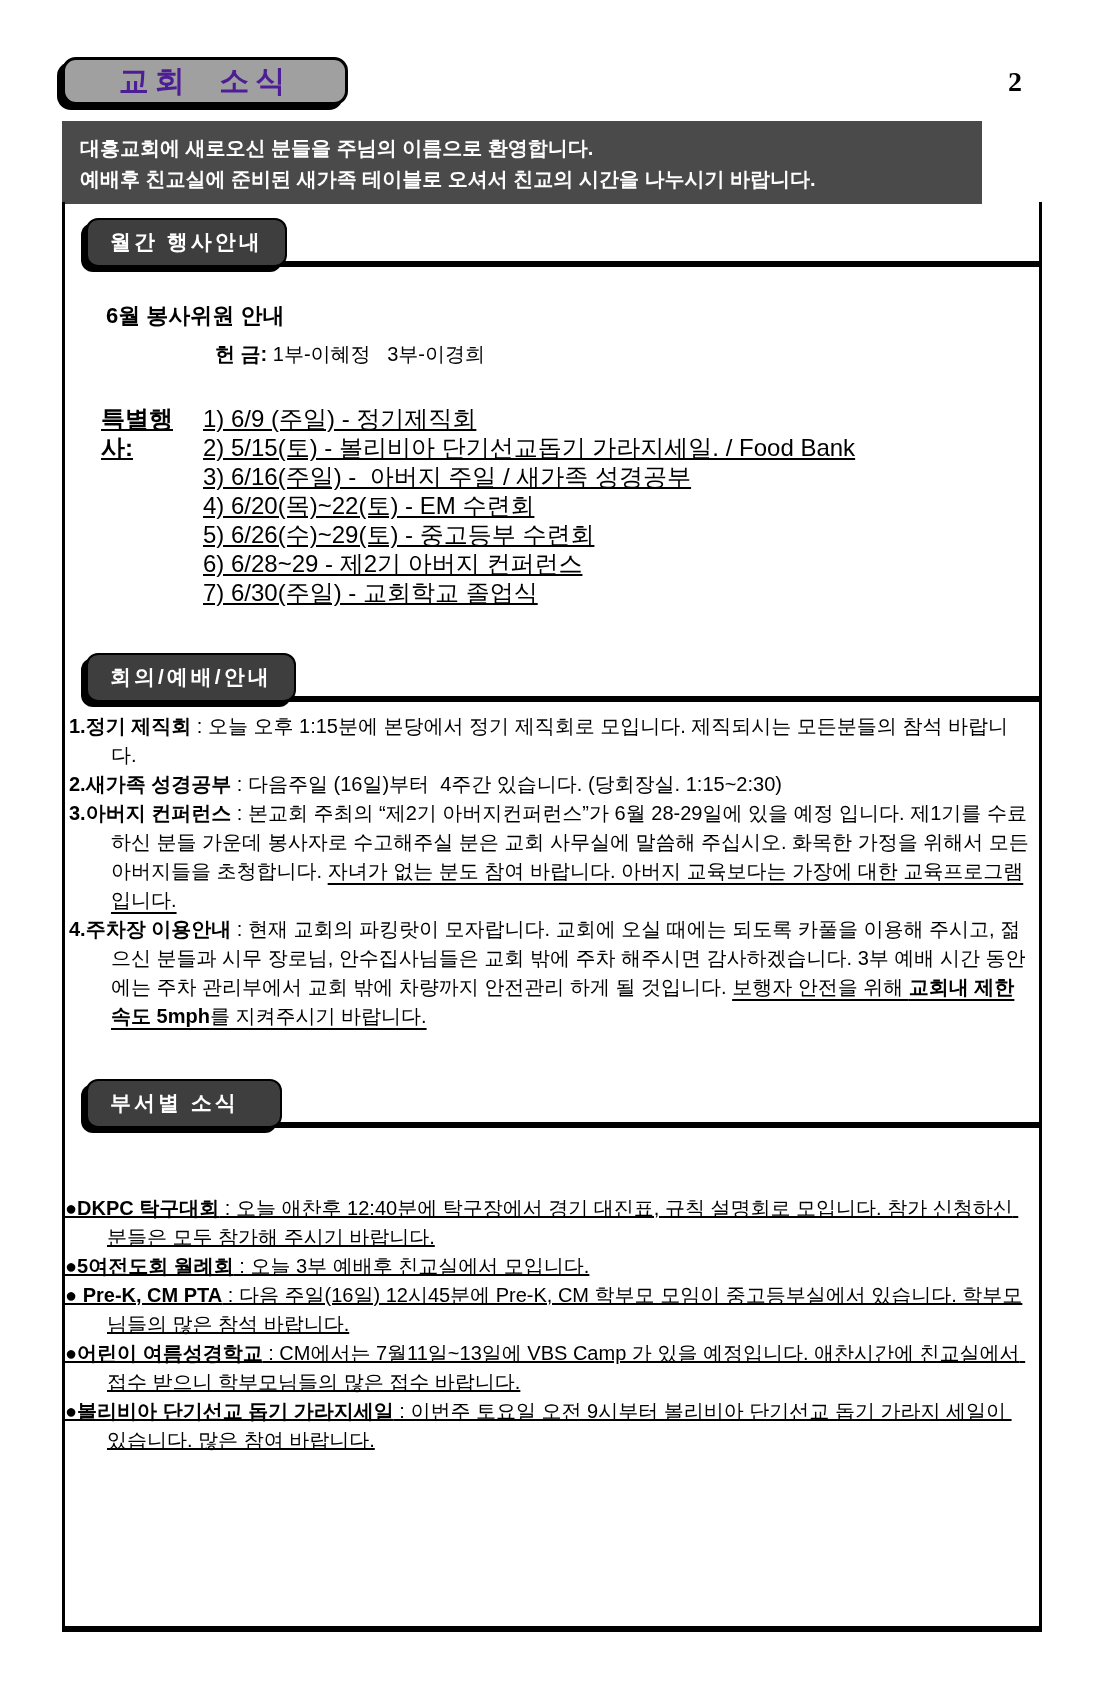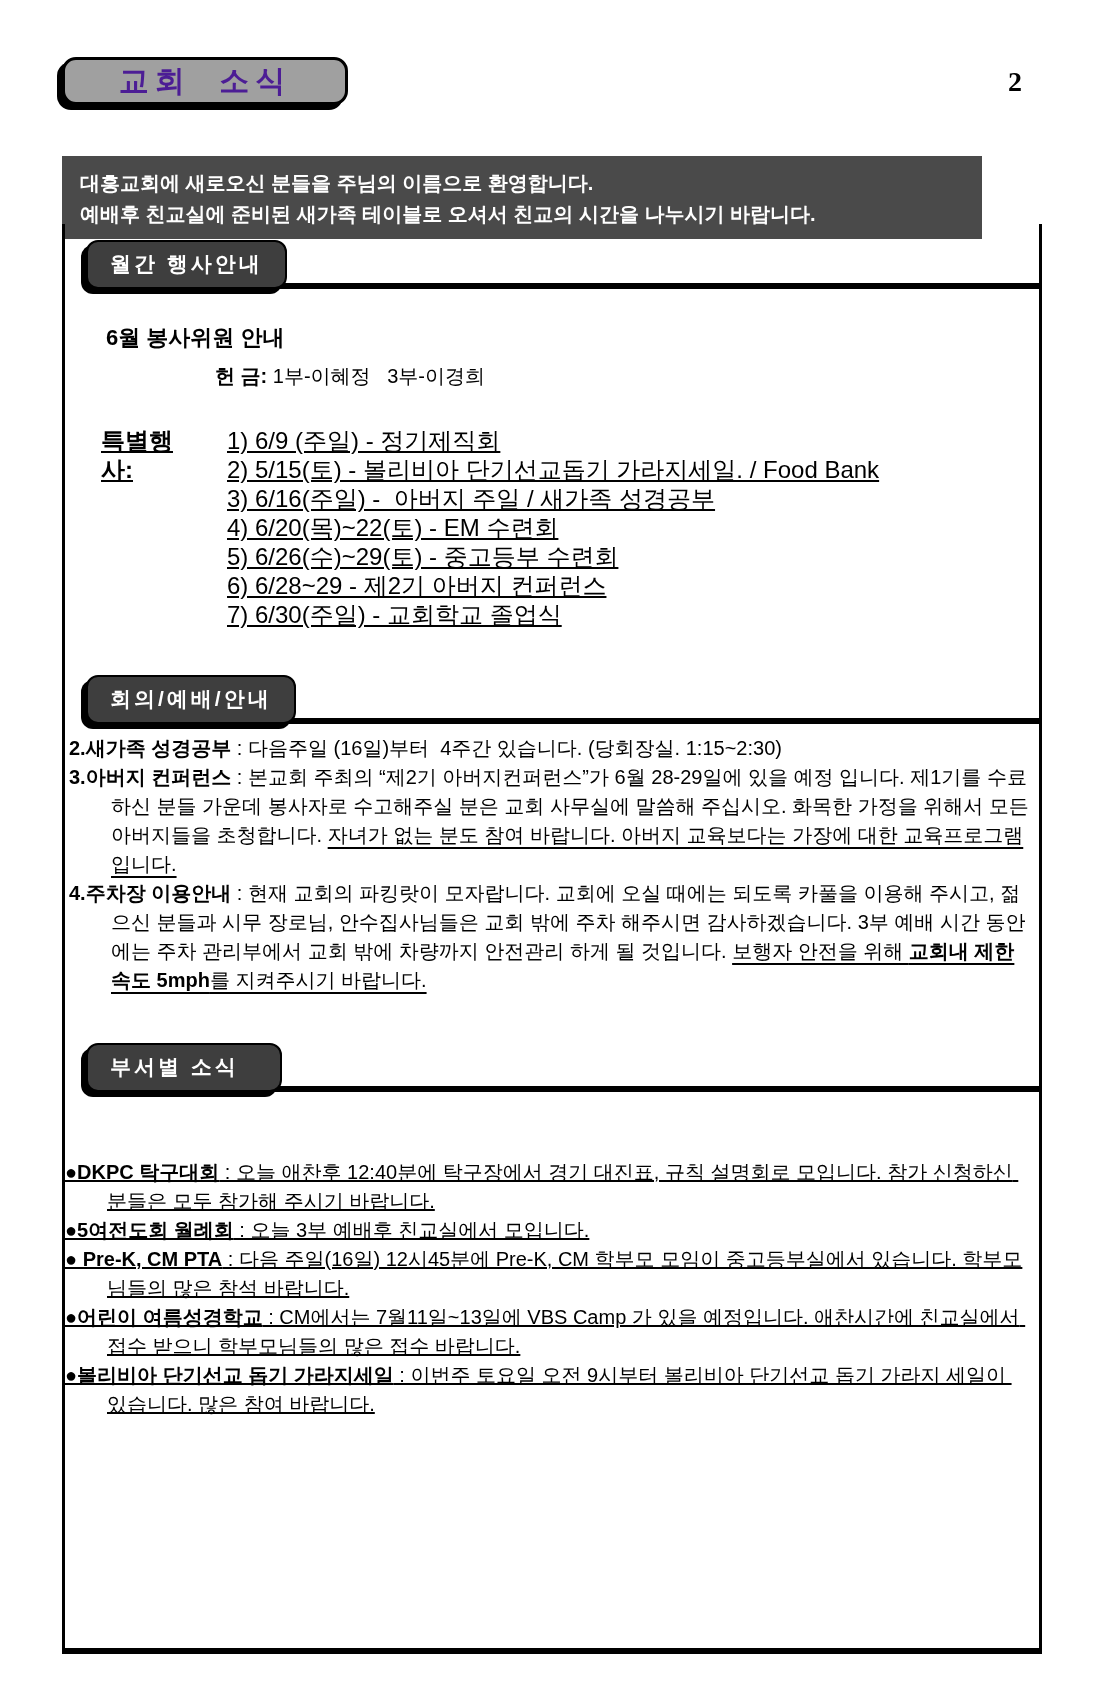--- a/index.html
+++ b/index.html
@@ -41,28 +41,27 @@
     position: absolute;
     left: 62px; top: 121px;
     width: 920px; height: 83px;
     background: var(--banner-bg, #4a4a4a);
     color: #fff;
     font-weight: bold;
     font-size: 20px;
     line-height: 31px;
     padding: 0;
     box-sizing: border-box;
-    margin-top: 35px;
   }
   .welcome-banner .wline { padding: 0 18px; }
   .welcome-banner .wline:first-child { padding-top: 12px; }
   
   .content-box {
     position: absolute;
-    left: 62px; top: 224px;
+    left: 62px; top: 202px;
     width: 980px; height: 1430px;
     box-sizing: border-box;
     border-left: 3px solid #000;
     border-right: 3px solid #000;
     border-bottom: 6px solid #000;
     padding-top: 16px;
   }
   
   .section-header-row { position: relative; }
   .section-header-box {
@@ -109,21 +108,21 @@
   }
   .role-label { font-weight: bold; }
   .special-block {
     margin: 36px 0 0 36px;
     display: flex;
     align-items: flex-start;
     font-size: 24px;
     text-decoration: underline;
   }
   .special-label { font-weight: bold; flex: 0 0 102px; line-height: 29px; }
-  .special-list { line-height: 29px; margin-left: 24px; }
+  .special-list { line-height: 29px; }
   .special-line { white-space: pre-wrap; }
   
   .rich-list { margin: 10px 8px 0 4px; font-size: 20px; line-height: 29px; }
   .rich-item {
     padding-left: 42px;
     text-indent: -42px;
     white-space: pre-wrap;
   }
   .dept-list { margin-top: 66px; margin-left: 0; }
   .section-meetings { margin-top: 46px; }
@@ -179,20 +178,21 @@
     </div>
 
     <div class="section section-meetings">
       <div class="section-header-row">
         <div class="section-header-box">
           <span>회의/예배/안내</span>
         </div>
         <div class="section-rule"></div>
       </div>
       <div class="rich-list meetings-list">
+          <div class="rich-item"><span class="b ">1.정기 제직회</span><span> : 오늘 오후 1:15분에 본당에서 정기 제직회로 모입니다. 제직되시는 모든분들의 참석 바랍니다.</span></div>
           <div class="rich-item"><span class="b ">2.새가족 성경공부</span><span> : 다음주일 (16일)부터  4주간 있습니다. (당회장실. 1:15~2:30)</span></div>
           <div class="rich-item"><span class="b ">3.아버지 컨퍼런스</span><span> : 본교회 주최의 “제2기 아버지컨퍼런스”가 6월 28-29일에 있을 예정 입니다. 제1기를 수료하신 분들 가운데 봉사자로 수고해주실 분은 교회 사무실에 말씀해 주십시오. 화목한 가정을 위해서 모든 아버지들을 초청합니다. </span><span class="u">자녀가 없는 분도 참여 바랍니다. 아버지 교육보다는 가장에 대한 교육프로그램입니다.</span></div>
           <div class="rich-item"><span class="b ">4.주차장 이용안내</span><span> : 현재 교회의 파킹랏이 모자랍니다. 교회에 오실 때에는 되도록 카풀을 이용해 주시고, 젊으신 분들과 시무 장로님, 안수집사님들은 교회 밖에 주차 해주시면 감사하겠습니다. 3부 예배 시간 동안에는 주차 관리부에서 교회 밖에 차량까지 안전관리 하게 될 것입니다. </span><span class="u">보행자 안전을 위해 </span><span class="b u">교회내 제한속도 5mph</span><span class="u">를 지켜주시기 바랍니다.</span></div>
         </div>
     </div>
 
     <div class="section section-departments">
       <div class="section-header-row">
         <div class="section-header-box">
           <span>부서별 소식</span>

